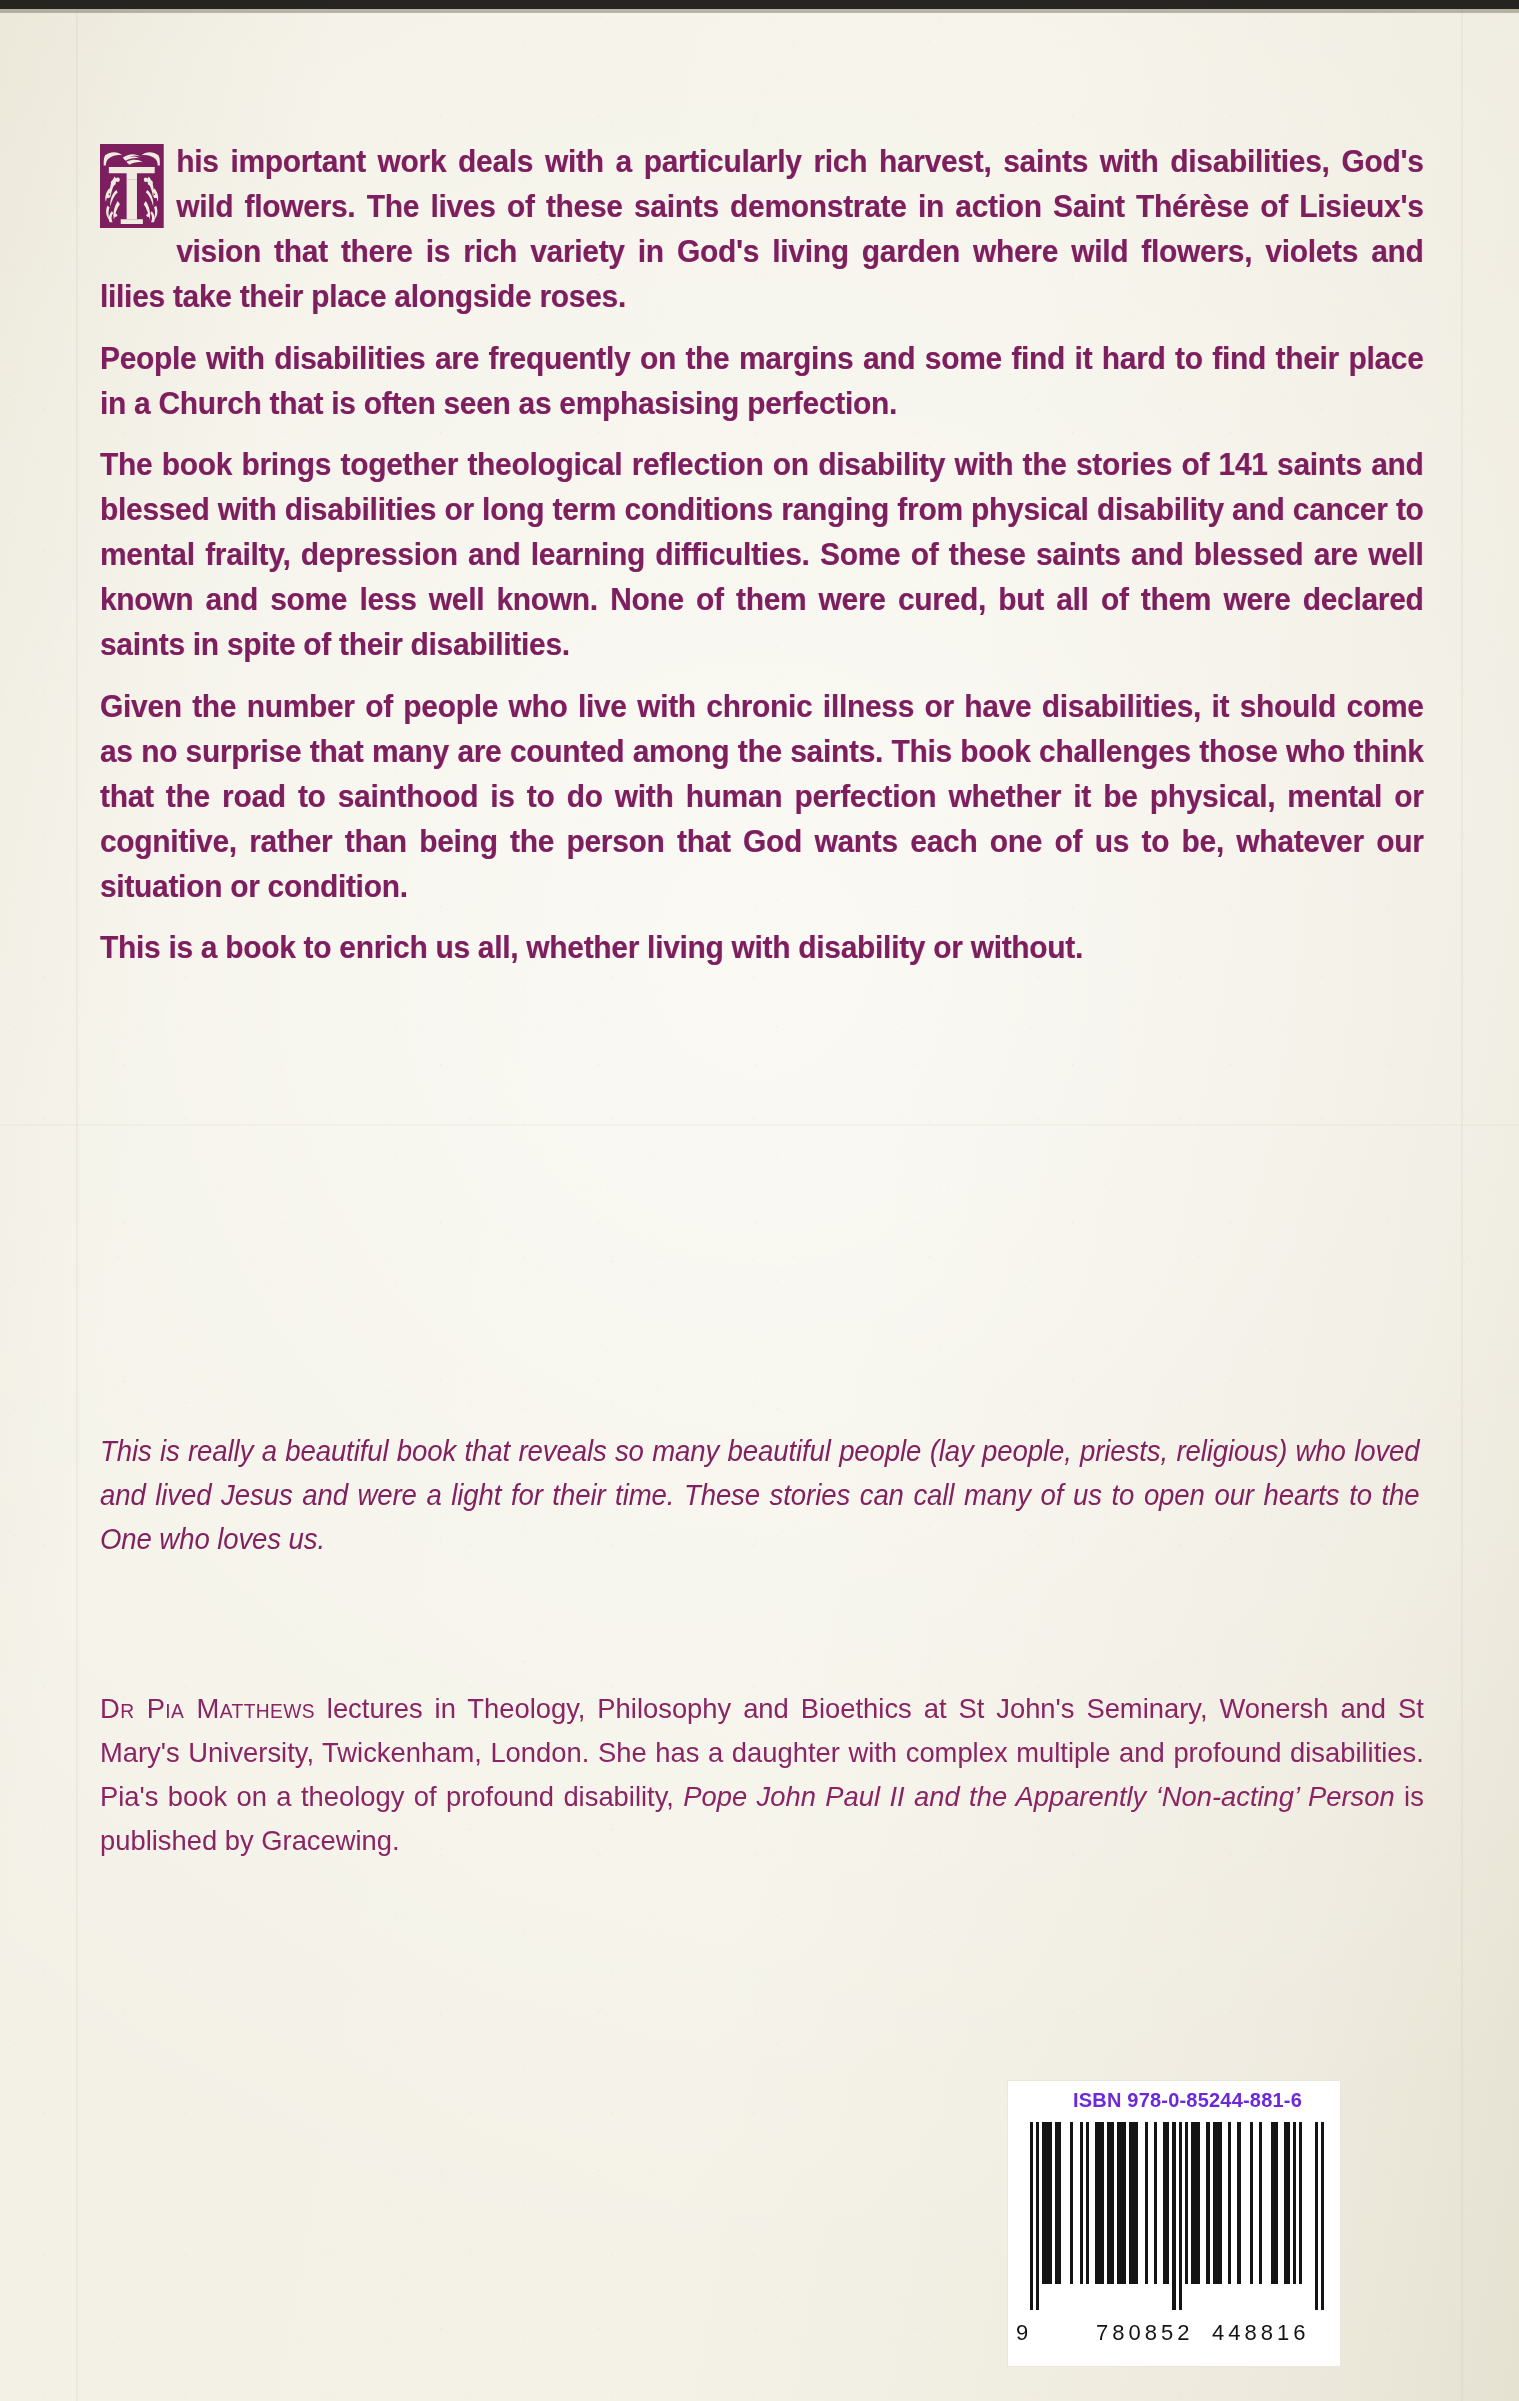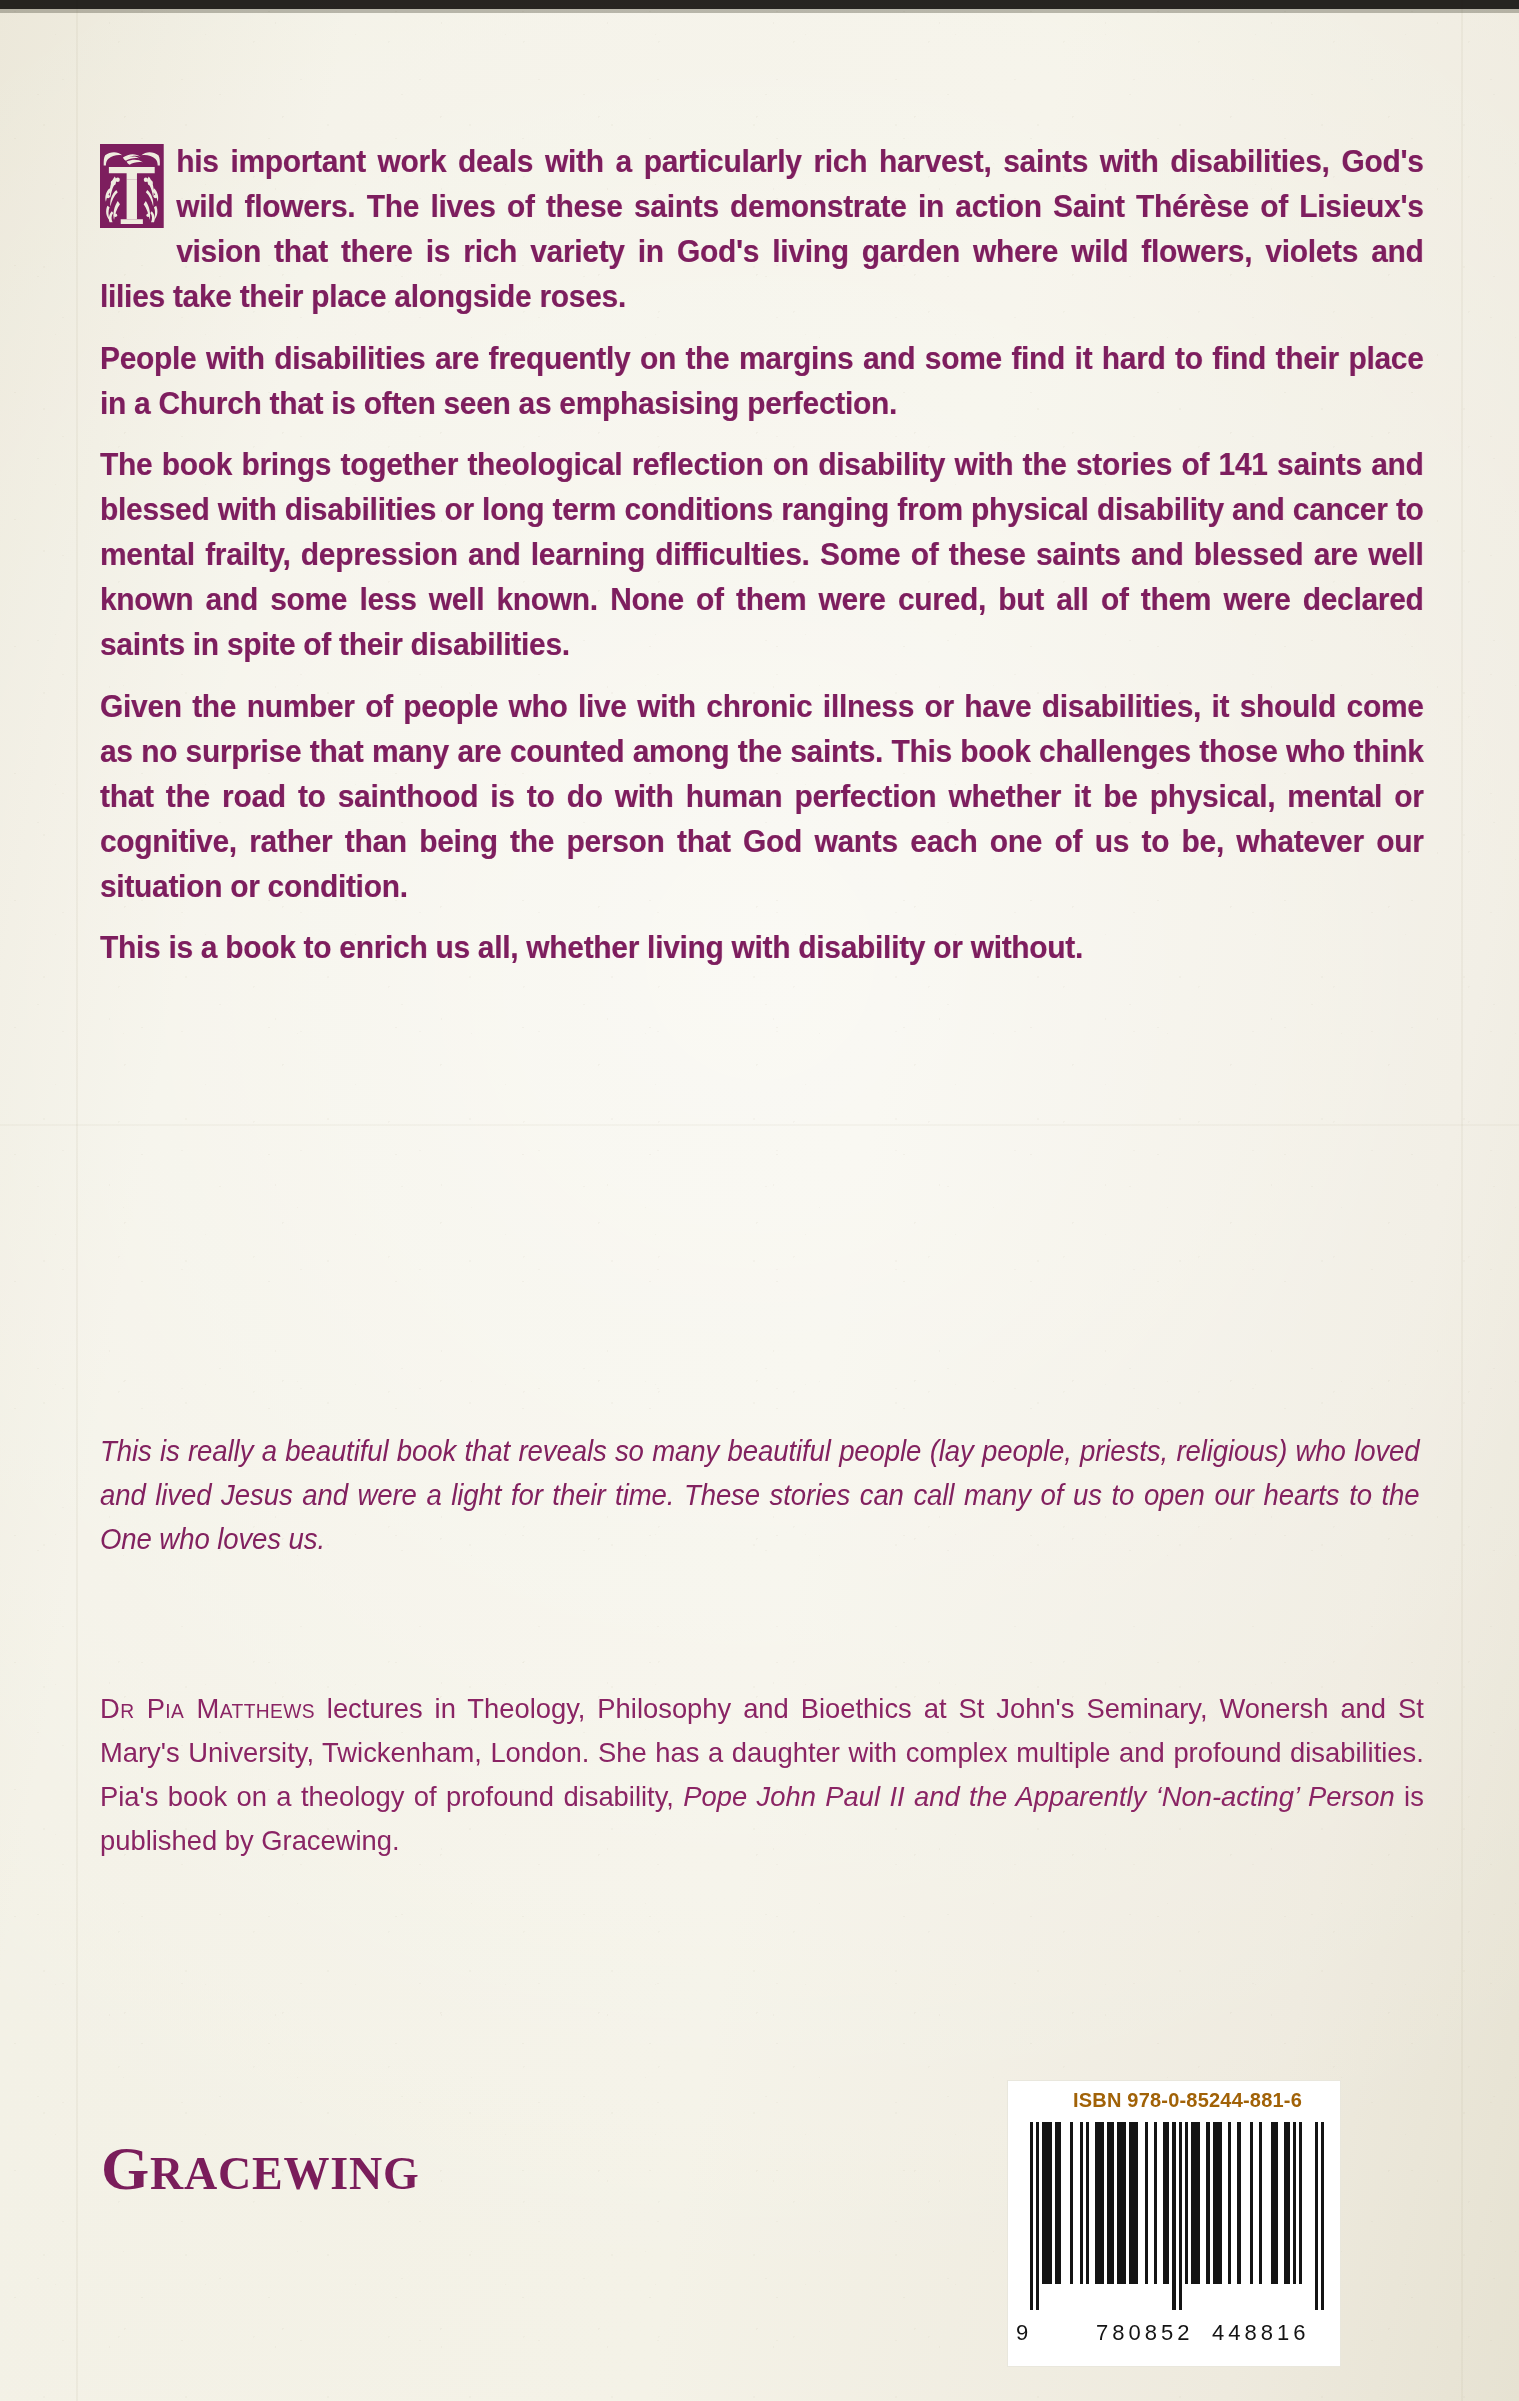--- a/index.html
+++ b/index.html
@@ -142,21 +142,21 @@
     position:absolute;left:1007px;top:2080px;
     width:332px;height:285px;
     background:#ffffff;
     border:0.8px solid #e9e7dd;
   }
   .isbn-text{
     position:absolute;top:8px;left:0;right:0;
     text-align:center;
     font-size:20px;
     font-weight:700;
-    color:#a16207;
+    color:#6d28d9;
     letter-spacing:0.2px;
     font-family:"Liberation Sans", sans-serif;
     padding-left:27px;
   }
   .bars{
     position:absolute;left:22px;right:16px;top:41px;height:188px;
   }
   .bars .b{position:absolute;top:0;background:#141414;height:100%;}
   .bars .b.tall{height:100%;}
   .bars .b.short{height:86%;}
@@ -239,21 +239,20 @@
 
   <div class="quote">
     <p>This is really a beautiful book that reveals so many beautiful people (lay people, priests, religious) who loved and lived Jesus and were a light for their time. These stories can call many of us to open our hearts to the One who loves us.</p>
   </div>
 
   <div class="bio">
     <p><span class="sc">Dr Pia Matthews</span><span> lectures in Theology, Philosophy and Bioethics at St John's Seminary, Wonersh and St Mary's University, Twickenham, London. She has a daughter with complex multiple and profound disabilities. Pia's book on a theology of profound disability, </span><i>Pope John Paul II and the Apparently ‘Non-acting’ Person</i><span> is published by Gracewing.</span></p>
   </div>
 
 
-  <div class="logo"><span class="big">G</span><span class="sm">RACEWING</span></div>
 
   <div class="barcode-box">
     <div class="isbn-text">ISBN 978-0-85244-881-6</div>
     <div class="bars" id="bars">
         <div class="b tall" style="left:0%;width:1.0736842105263158%"></div>
         <div class="b tall" style="left:2.1052631578947367%;width:1.0736842105263158%"></div>
         <div class="b short" style="left:4.2105263157894735%;width:1.0736842105263158%"></div>
         <div class="b short" style="left:5.263157894736842%;width:1.0736842105263158%"></div>
         <div class="b short" style="left:6.315789473684211%;width:1.0736842105263158%"></div>
         <div class="b short" style="left:8.421052631578947%;width:1.0736842105263158%"></div>

